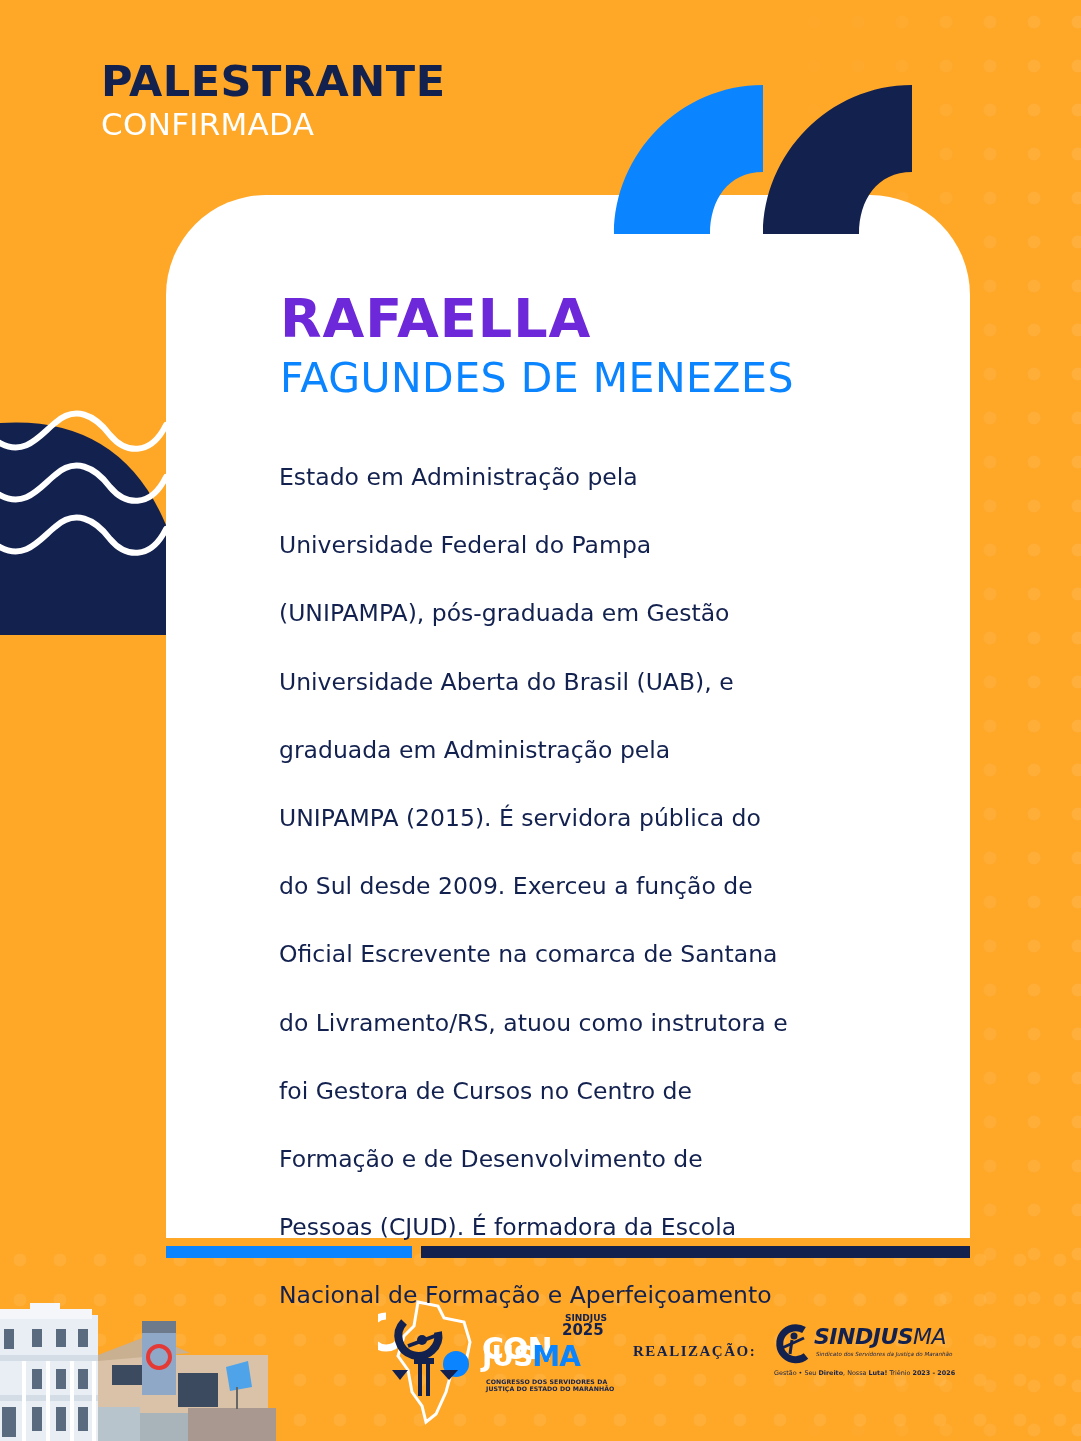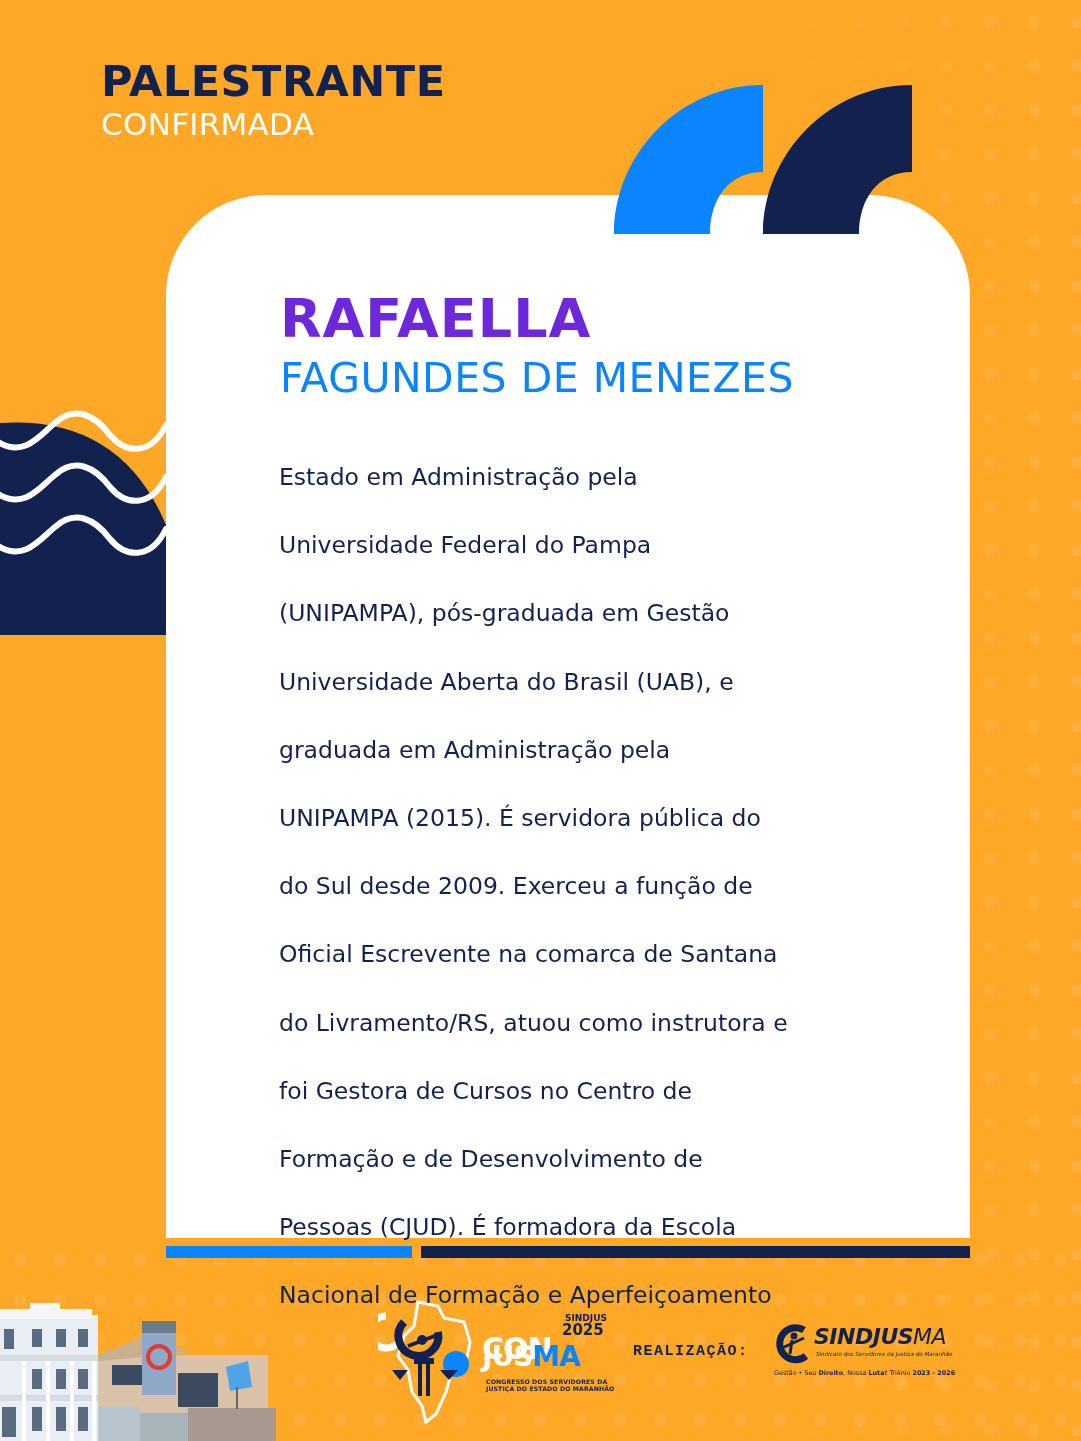--- a/index.html
+++ b/index.html
@@ -81,21 +81,21 @@
     color: #13214F; font-family: "DejaVu Sans", sans-serif; line-height: 1;
   }
   .cj-caption {
     position: absolute; left: 108px; top: 82px; width: 140px;
     font-family: "DejaVu Sans", sans-serif; font-weight: bold; font-size: 6.2px;
     color: #13214F; line-height: 1.2; letter-spacing: 0.1px;
   }
 
   .realizacao {
     position: absolute; left: 633px; top: 1344px;
-    font-family: Liberation Mono, monospace; font-weight: bold; font-size: 15px;
+    font-family: Liberation Serif, serif; font-weight: bold; font-size: 15px;
     color: #13214F; letter-spacing: 1.5px; line-height: 1;
   }
   .sindjusma { position: absolute; left: 770px; top: 1320px; width: 205px; height: 65px; }
   .sj-icon { position: absolute; left: 4px; top: 2px; width: 38px; height: 44px; }
   .sj-name {
     position: absolute; left: 44px; top: 6px;
     font-family: "DejaVu Sans", sans-serif; font-weight: bold; font-style: italic;
     font-size: 22px; color: #13214F; line-height: 1; letter-spacing: -0.5px;
   }
   .sj-name .thin { font-weight: normal; }

